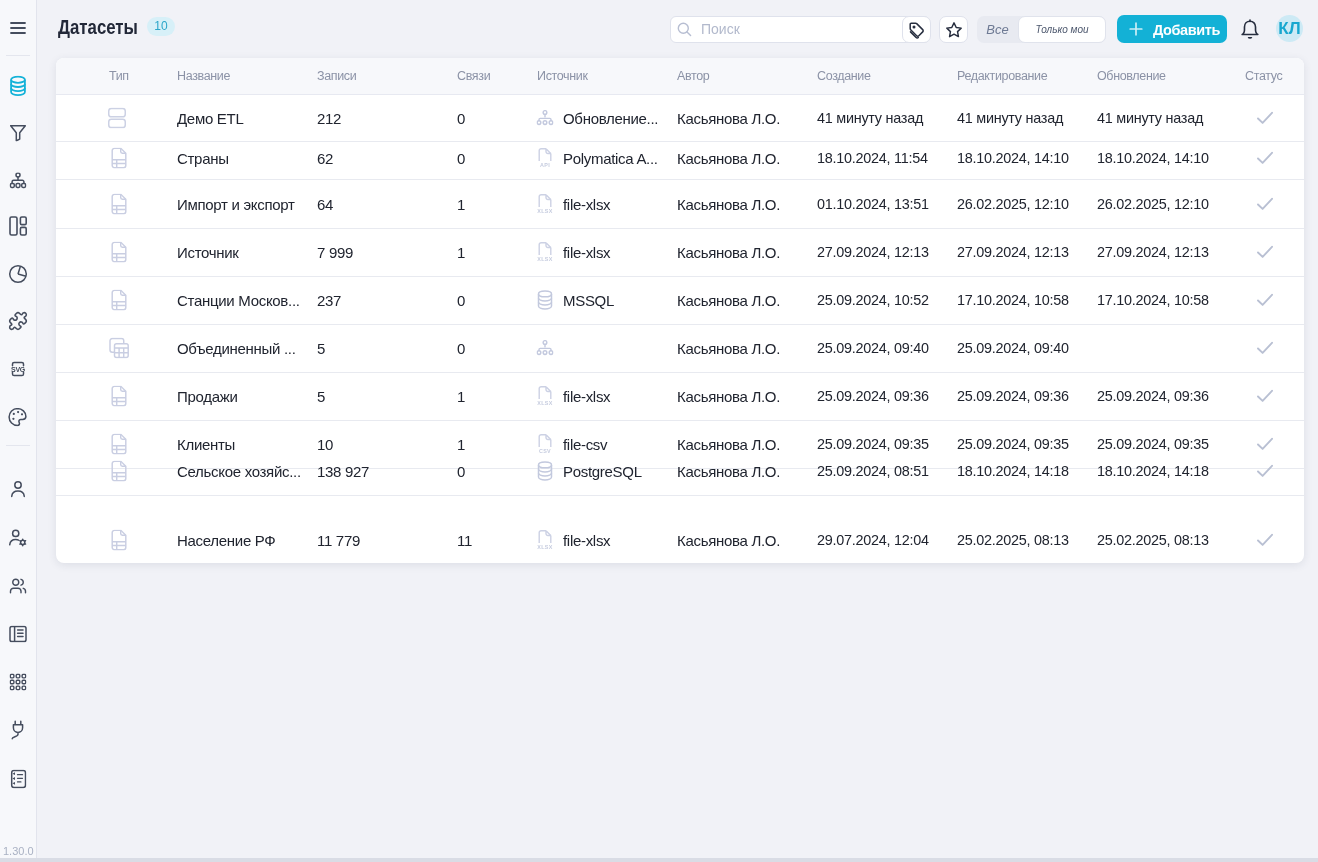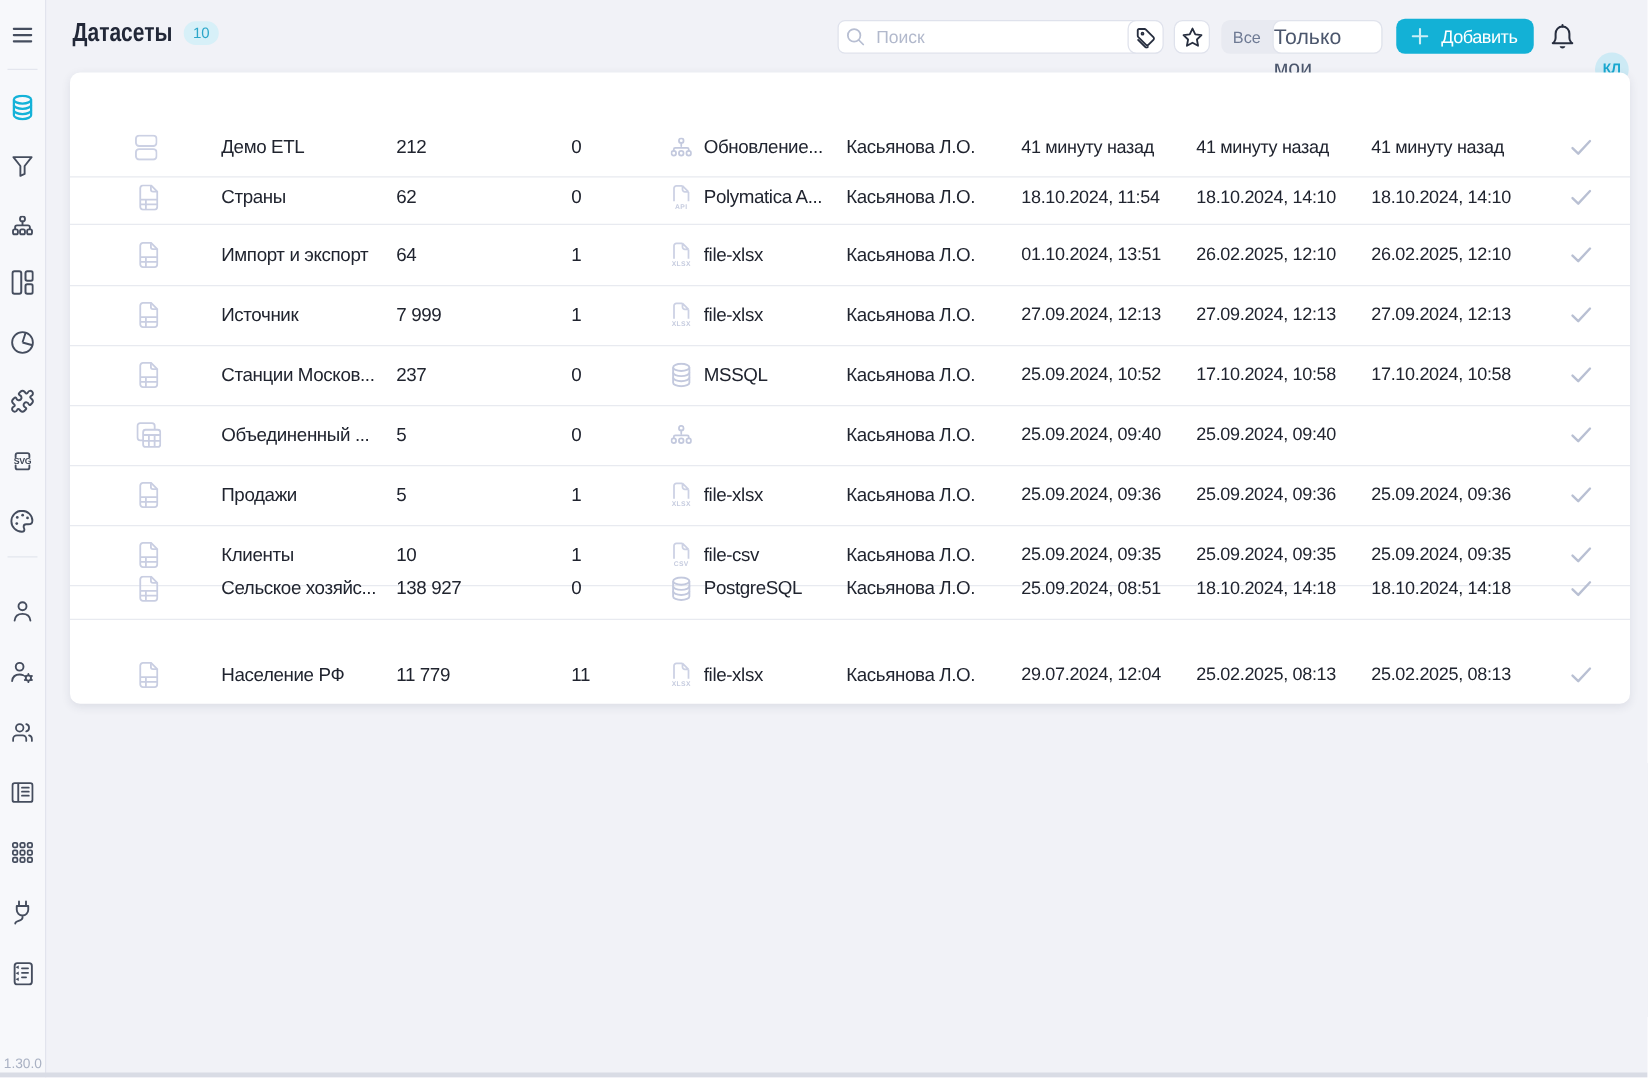--- a/index.html
+++ b/index.html
@@ -40,42 +40,42 @@
 #search svg { position:absolute; left:6px; top:5px; }
 .sqbtn {
   position:absolute; top:16px; height:27px; background:#fff;
   border:1px solid #dfe2ec; border-radius:7px;
 }
 #btn-tag { left:902px; width:29px; }
 #btn-star { left:939px; width:29px; }
 .sqbtn svg { position:absolute; left:50%; top:50%; transform:translate(-50%,-50%); }
 #seg {
   position:absolute; left:977px; top:16px; width:129px; height:27px;
-  background:#e8eaf1; border-radius:7px;
+  background:#e8eaf1; border-radius:7px;font-style:italic;
 }
 #seg .all {
   position:absolute; left:0; top:0; width:41px; height:27px; text-align:center;
   font-size:13px; line-height:27px; color:#6e7a94;
 }
 #seg .mine {
   position:absolute; right:0; top:0; width:88px; height:27px;
-  background:#fff; border:1px solid #e0e3ec; border-radius:7px; 
-  font-size:17px; line-height:25px; color:#4c576d;
+  background:#fff; border:1px solid #e0e3ec; border-radius:7px; text-align:center;
+  font-size:10px; line-height:25px; color:#4c576d;
 }
 #btn-add {
   position:absolute; left:1117px; top:15px; width:110px; height:28px;
   background:#13b1d6; border-radius:7px; color:#fff;
 }
 #btn-add .plus { position:absolute; left:12px; top:7px; }
-#btn-add .txt { position:absolute; left:36px; top:6.5px; font-size:14.5px; font-weight:400; letter-spacing:-0.4px; }
+#btn-add .txt { position:absolute; left:36px; top:6.5px; font-size:14.5px; font-weight:700; letter-spacing:-0.4px; }
 #bell { position:absolute; left:1239.5px; top:17.5px; }
 #avatar {
   position:absolute; left:1276px; top:15px; width:27px; height:27px;
   background:#cdeaf5; border-radius:50%; text-align:center;
-  font-size:11px; font-weight:700; line-height:27px; color:#18a7cf;margin-top:27px;
+  font-size:17px; font-weight:700; line-height:27px; color:#18a7cf;
 }
 
 #card {
   position:absolute; left:56px; top:58px; width:1248px; height:505px;
   background:#fff; border-radius:8px;
   box-shadow:0 2px 8px rgba(40,50,80,0.10);
 }
 #thead {
   position:absolute; left:0; top:0; right:0; height:36.5px;
   background:#f7f8fb; border-bottom:1px solid #e7e9f1;
@@ -222,20 +222,32 @@
   <span class="txt">Добавить</span>
 </div>
 <svg id="bell" width="20" height="22" viewBox="0 0 21 23" fill="none" stroke="#272e3f" stroke-width="1.7" stroke-linejoin="round">
     <path d="M10.5 2.1v1.5" stroke-linecap="round"></path>
     <path d="M10.5 3.3c-3.4 0-5.8 2.7-5.8 6.1v3.5c0 1.3-.5 2.5-1.3 3.5-.3.4-.7.7-1.1.9h16.4c-.4-.2-.8-.5-1.1-.9-.8-1-1.3-2.2-1.3-3.5V9.4c0-3.4-2.4-6.1-5.8-6.1z"></path>
     <path d="M8.1 19.9a2.45 2.45 0 0 0 4.8 0z" fill="#272e3f" stroke="none"></path>
   </svg>
 <div id="avatar">КЛ</div>
 
 <div id="card">
+  <div id="thead">
+    <span style="left:53px">Тип</span>
+    <span style="left:121px">Название</span>
+    <span style="left:261px">Записи</span>
+    <span style="left:401px">Связи</span>
+    <span style="left:481px">Источник</span>
+    <span style="left:621px">Автор</span>
+    <span style="left:761px">Создание</span>
+    <span style="left:901px">Редактирование</span>
+    <span style="left:1041px">Обновление</span>
+    <span style="left:1189px">Статус</span>
+  </div>
 
   <div class="row" style="top:36.5px;height:47px">
       <svg class="cicon x-type" style="left:61px" width="18" height="21" viewBox="0 0 18 21" fill="none" stroke="#ccd1e4" stroke-width="1.5">
         <rect x="0.75" y="0.95" width="16.5" height="8.3" rx="2.6"></rect>
         <rect x="0.75" y="11.75" width="16.5" height="8.3" rx="2.6"></rect>
       </svg>
       <span class="cell x-name">Демо ETL</span>
       <span class="cell x-rec">212</span>
       <span class="cell x-lnk">0</span>
       <svg class="cicon x-srci" width="17" height="16" viewBox="0 0 17 16" fill="none" stroke="#c3c9de" stroke-width="1.4">

